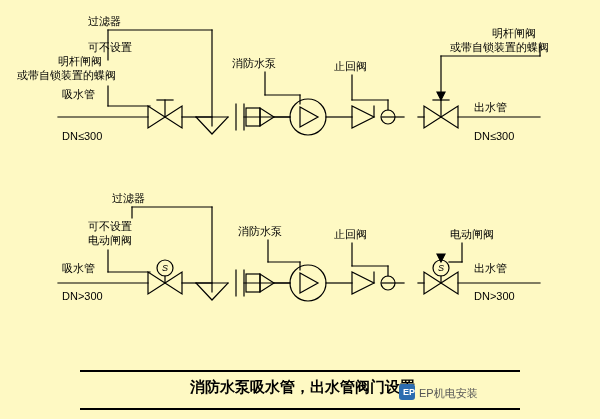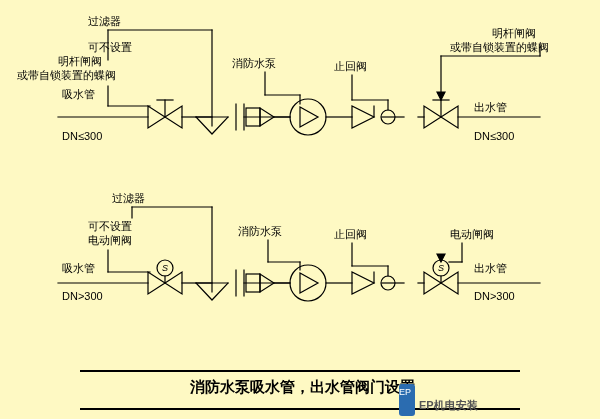--- a/index.html
+++ b/index.html
@@ -46,28 +46,28 @@
   }
   .wm {
     position: absolute;
     font-size: 11px;
     color: #555;
     white-space: nowrap;
   }
   .wm-badge {
     position: absolute;
     width: 16px;
-    height: 32px;
+    height: 16px;
     border-radius: 3px;
     background: #2b6cb0;
     color: #fff;
     font-size: 9px;
     line-height: 16px;
-    text-align: left;
-    font-weight: normal;
+    text-align: right;
+    font-weight: bold;
   }
 </style>
 </head>
 <body>
 
 <div id="root">
 
   <div class="lbl" style="left:88px; top:15px;">过滤器</div>
   <div class="lbl" style="left:88px; top:41px;">可不设置</div>
   <div class="lbl" style="left:58px; top:55px;">明杆闸阀</div>
@@ -210,15 +210,15 @@
   </svg>
 
   <div class="lbl" style="left:162px; top:262px; font-size:9px; font-style:italic;">S</div>
   <div class="lbl" style="left:438px; top:262px; font-size:9px; font-style:italic;">S</div>
 
   <div class="title-rule" style="left:80px; top:370px; width:440px;"></div>
   <div class="title" style="left:190px; top:378px;">消防水泵吸水管，出水管阀门设置</div>
   <div class="title-rule" style="left:80px; top:408px; width:440px;"></div>
 
   <div class="wm-badge" style="left:399px; top:384px;">EP</div>
-  <div class="wm" style="left:419px; top:398px;font-weight:bold;">EP机电安装</div>
+  <div class="wm" style="left:419px; top:386px;">EP机电安装</div>
 
 </div>
 
 </body></html>

